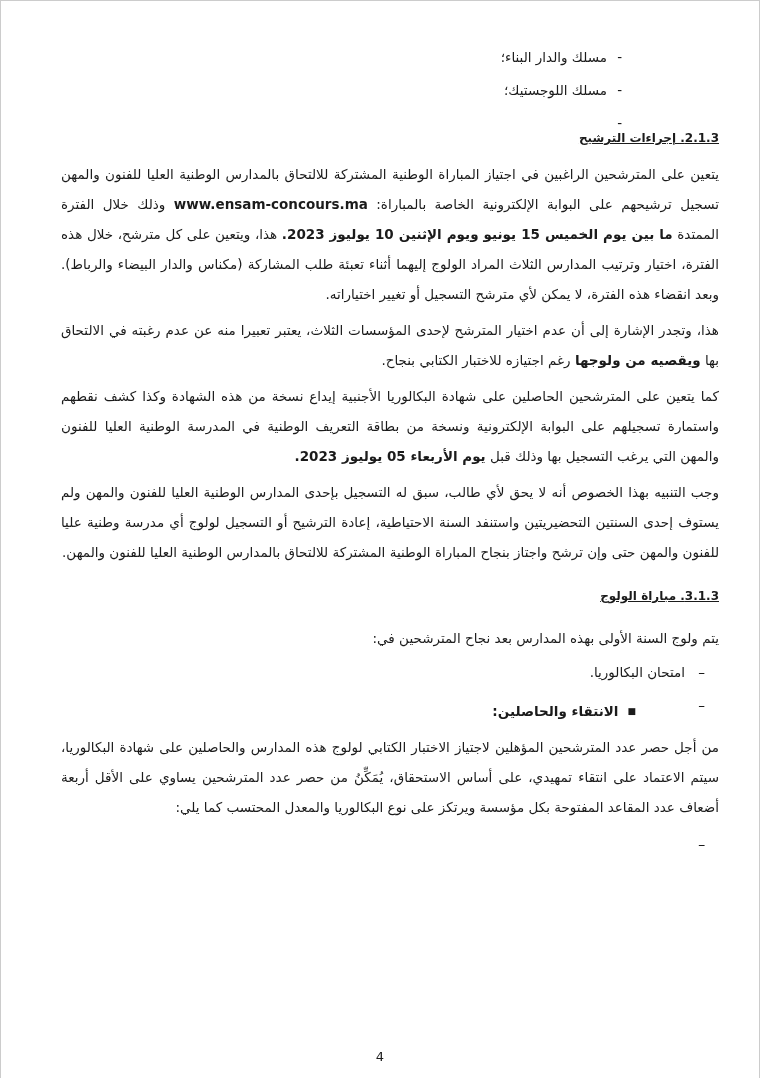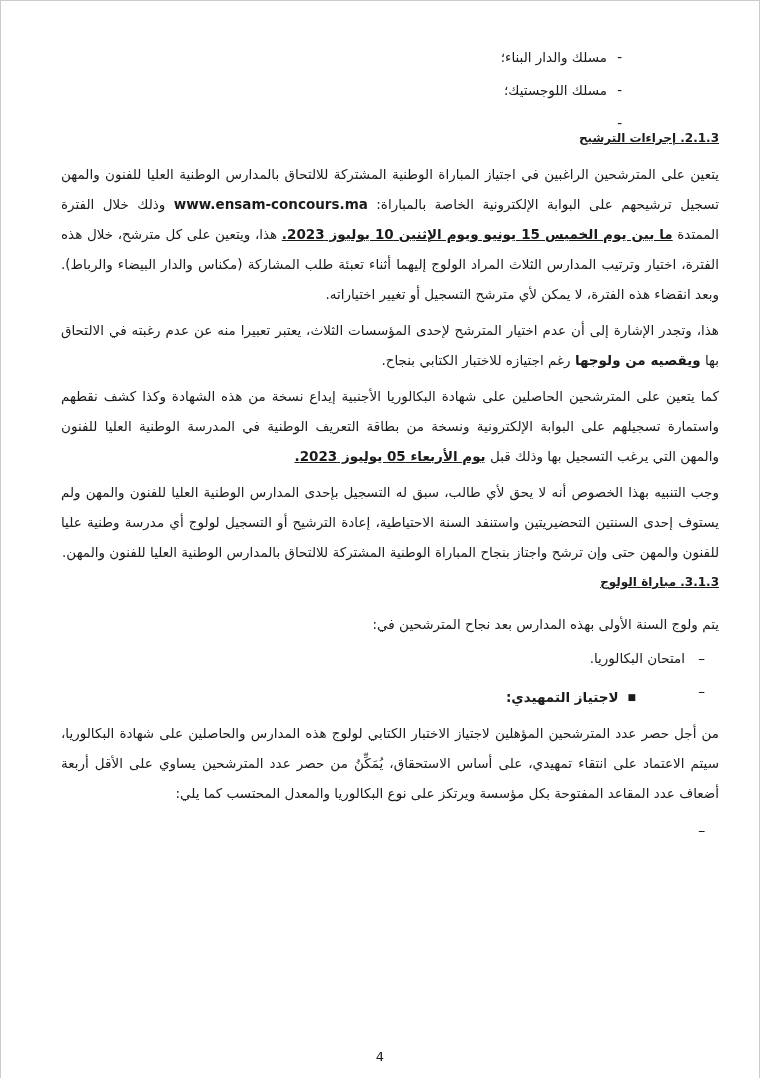--- a/index.html
+++ b/index.html
@@ -14,32 +14,32 @@
     color: #1b1b1b;
     position: relative;
     overflow: hidden;
   }
   .content {
     padding: 40px 40px 0 60px;
     font-size: 13.5px;
     line-height: 30px;
   }
   .b { font-weight: 700; }
-  .u { text-decoration: underline; }
+  .u { }
   ul { list-style: none; }
   .top-list { line-height: 33px; }
   .top-list li { position: relative; padding-right: 112px; }
   .top-list .dash { position: absolute; right: 97px; top: 0; }
   .heading {
     font-size: 12px; font-weight: 700;
     text-decoration: underline;
     margin-top: 16px;
     line-height: 30px;
   }
-  .heading2 { margin-top: 0; }
+  .heading2 { margin-top: 14px; }
   .body-p { text-align: justify; margin-top: 6px; }
   .intro-p { margin-top: 12px; }
   .dash-list { margin-top: 4px; }
   .dash-list li { position: relative; padding-right: 34px; text-align: justify; }
   .dash-list li + li { margin-top: 3px; }
   .dash-list .dash { position: absolute; right: 14px; top: 0; }
   .bullet-line { margin-top: 9px; padding-right: 83px; font-weight: 700; }
   .bullet-line .sq { font-size: 9px; display: inline-block; margin-left: 9px; vertical-align: 2px; }
   .pct-list { margin-top: 7px; }
   .pct-list li { position: relative; padding-right: 46px; text-align: justify; }
@@ -88,21 +88,21 @@
       <li>
         <span class="dash">–</span>
         <span><span>امتحان البكالوريا.</span></span>
       </li>
       <li>
         <span class="dash">–</span>
       </li>
     </ul>
 
     <div class="bullet-line">
-      <span class="sq">■</span><span>لاجتياز التمهيدي:</span>
+      <span class="sq">■</span><span>الانتقاء والحاصلين:</span>
     </div>
 
     <p class="body-p"><span>من أجل حصر عدد المترشحين المؤهلين لاجتياز الاختبار الكتابي لولوج هذه المدارس والحاصلين على شهادة البكالوريا، سيتم الاعتماد على انتقاء تمهيدي، على أساس الاستحقاق، يُمَكِّنُ من حصر عدد المترشحين يساوي على الأقل أربعة أضعاف عدد المقاعد المفتوحة بكل مؤسسة ويرتكز على نوع البكالوريا والمعدل المحتسب كما يلي:</span></p>
 
     <ul class="pct-list">
       <li>
         <span class="dash">–</span>
       </li>
       <li>
         <span class="dash">–</span>

